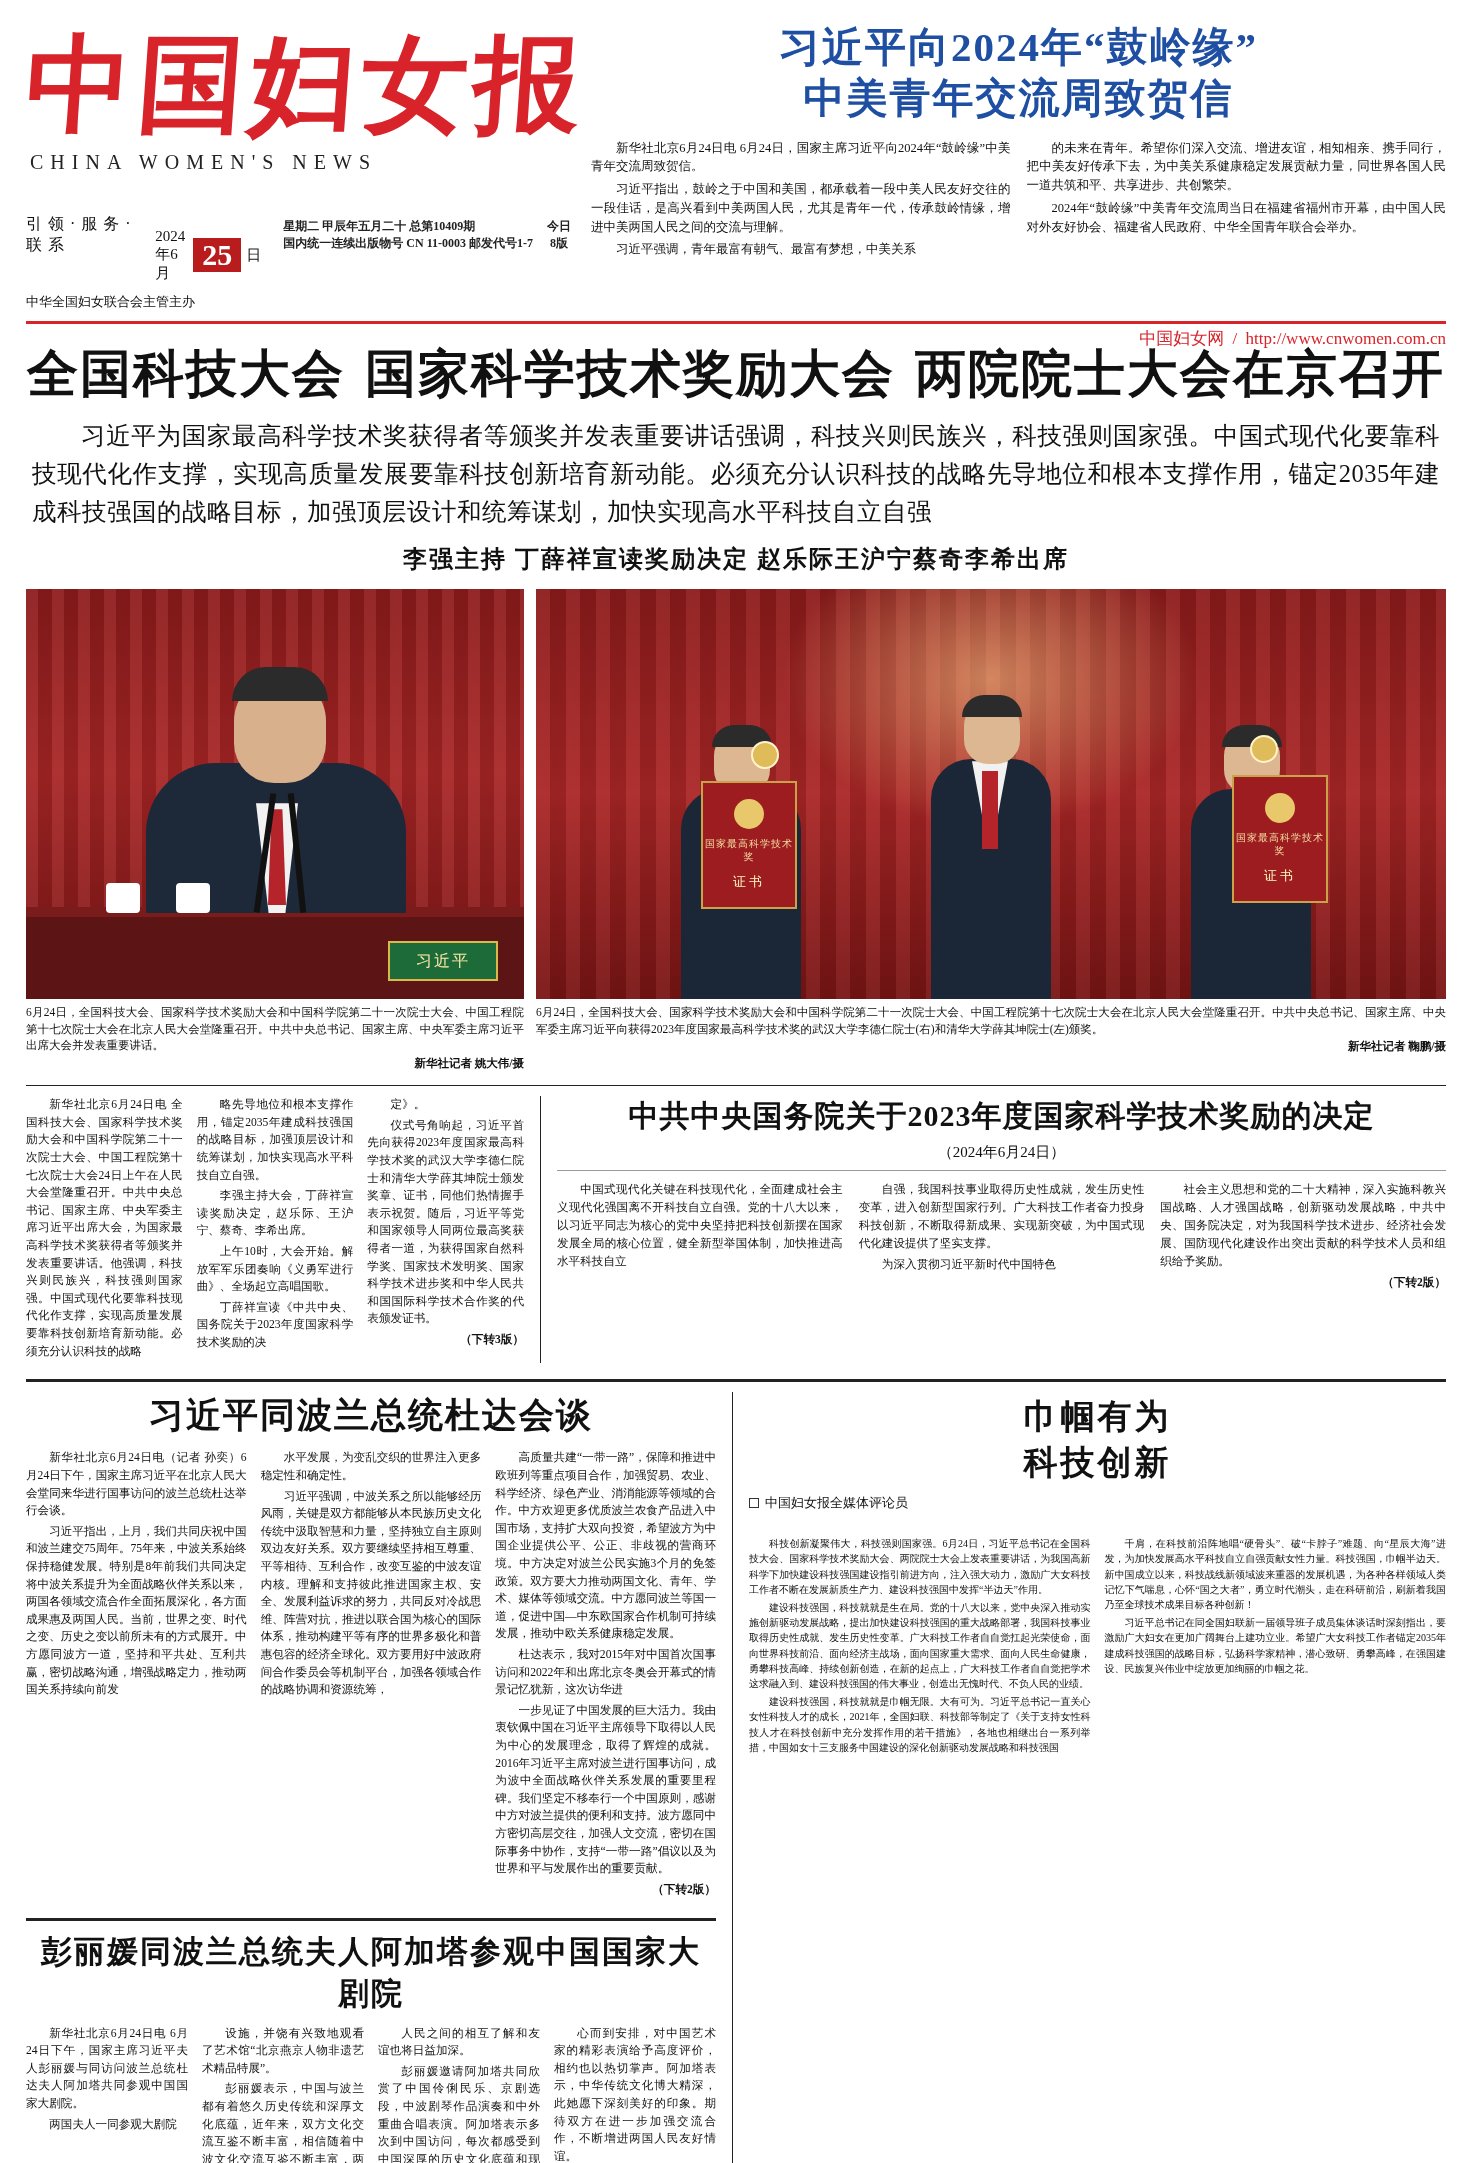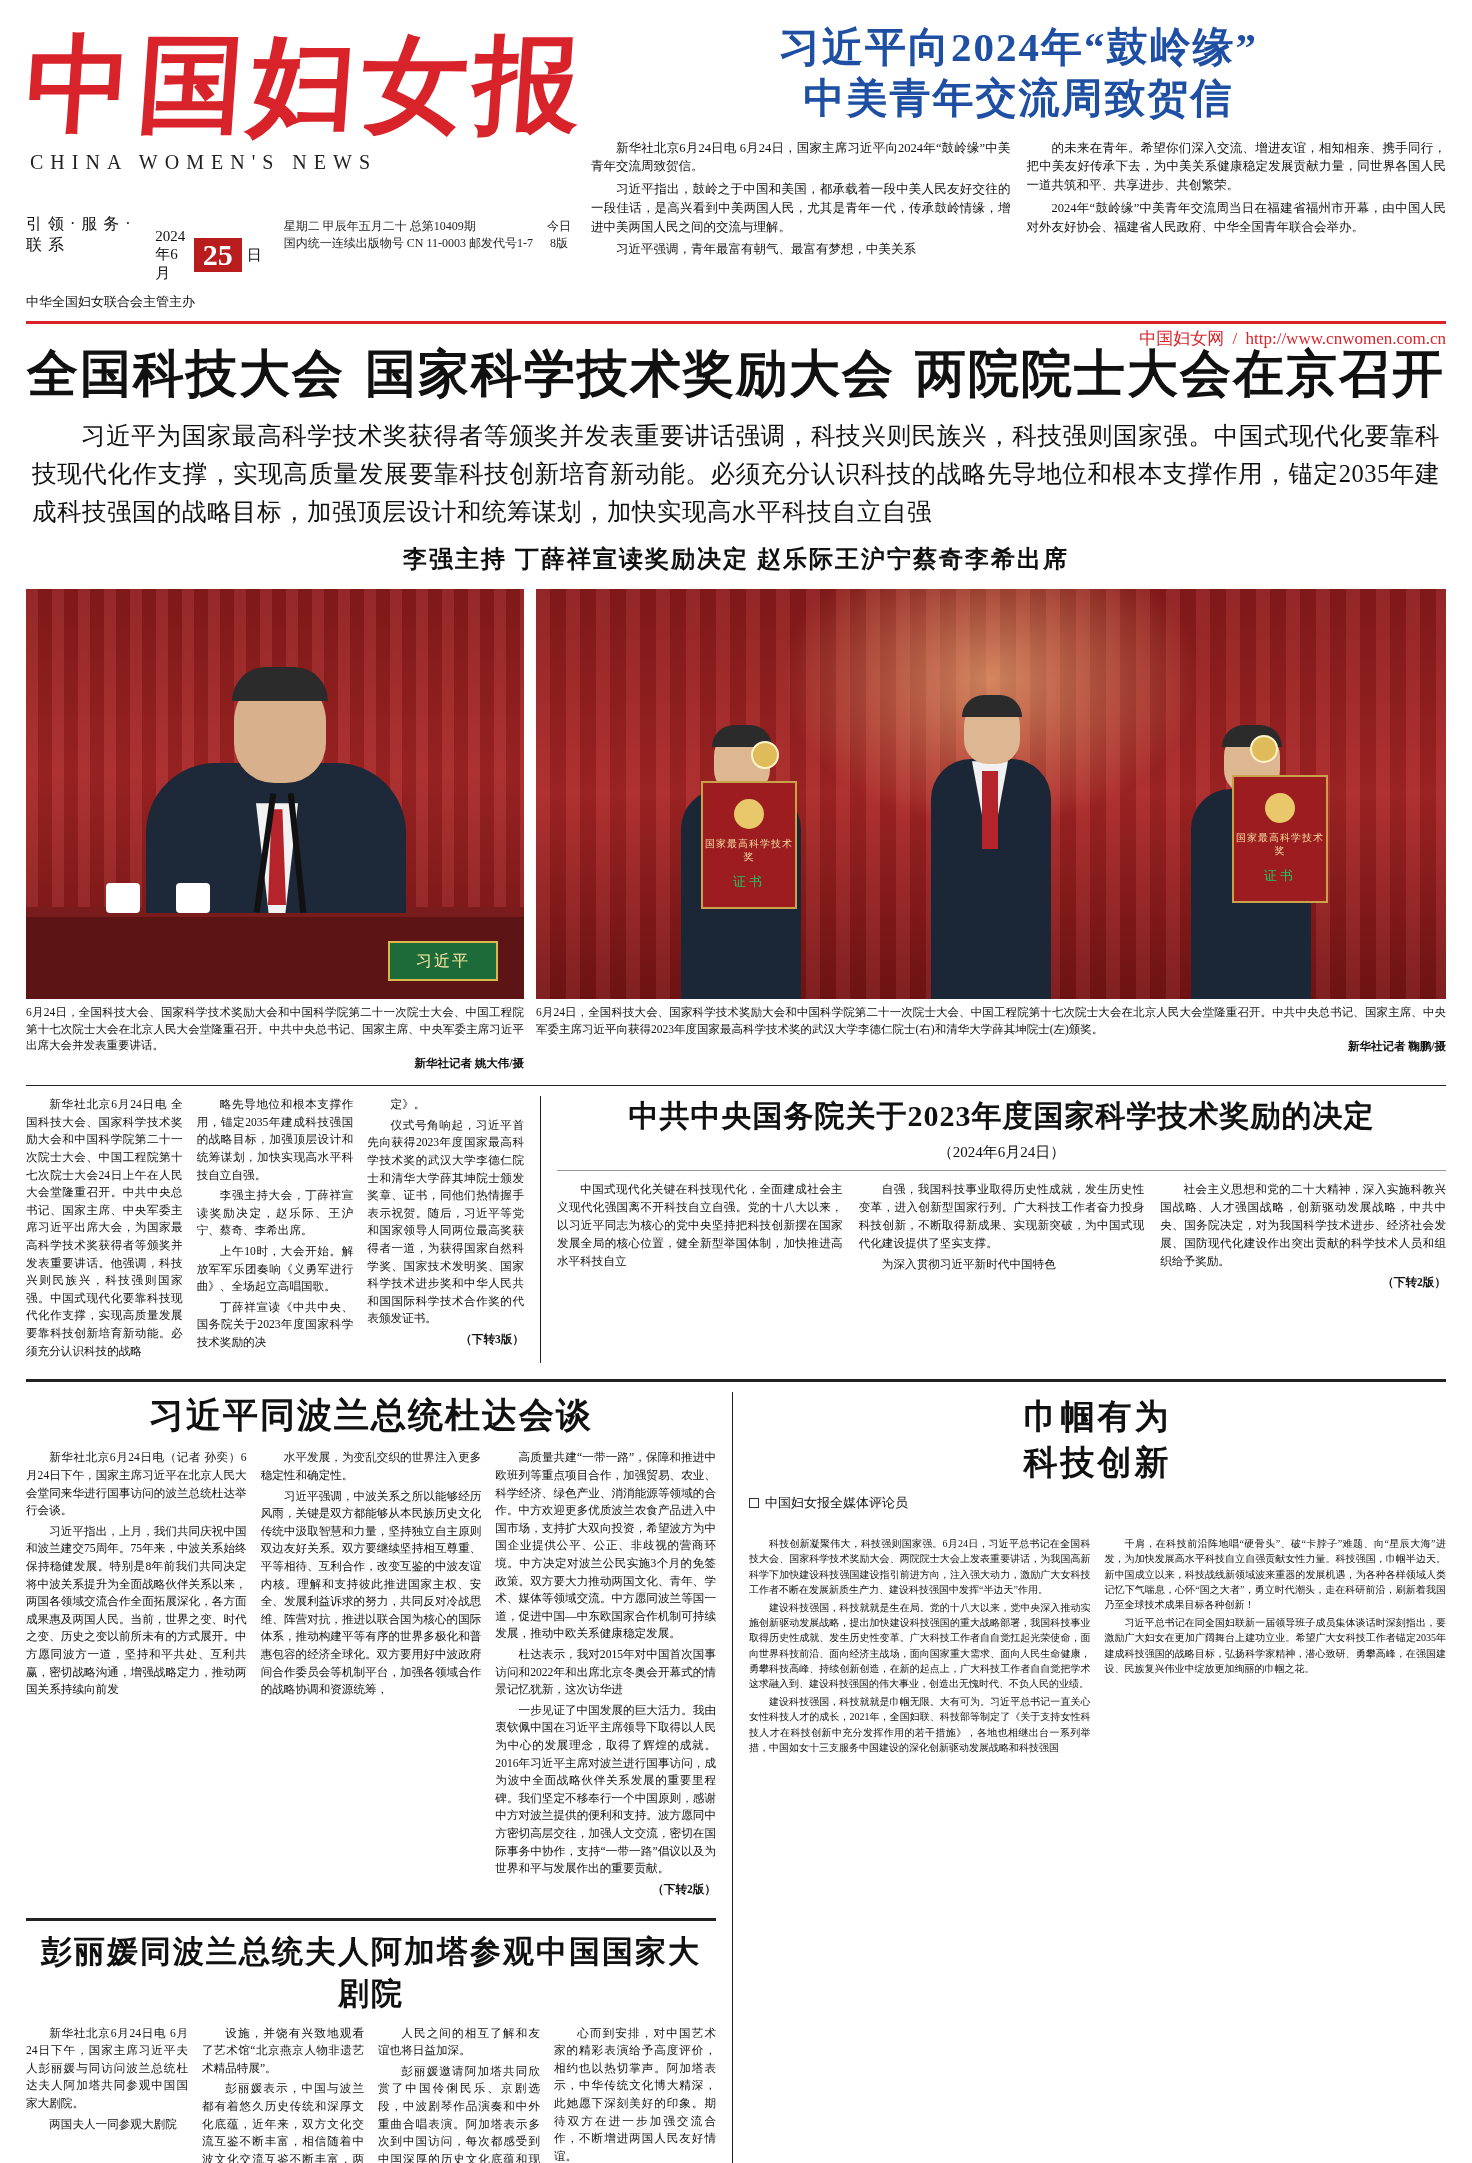--- a/index.html
+++ b/index.html
@@ -50,21 +50,21 @@
     padding: 0 9px;
     margin: 0 5px;
     line-height: 1.15;
   }
   .mast-meta {
     margin-left: 22px;
     font-size: 12px;
     line-height: 1.45;
     color:#222;
   }
-  .mast-meta div { white-space:nowrap; }
+  .mast-meta div { white-space:nowrap;font-weight:bold; }
   .mast-host {
     margin-top: 10px;
     font-size: 13px;
     color:#111;
   }
 
   .mast-right { flex:1; padding-left: 20px; }
   .headline-top {
     font-family: "Liberation Serif", serif;
     font-weight: bold;
@@ -168,21 +168,21 @@
   .ph2 .figure .body { position:absolute; bottom:0; left:15px; width:120px; height:210px; background:#1b2636; border-radius:40px 40px 0 0;}
   .ph2 .figure .head { position:absolute; bottom:205px; left:48px; width:56px; height:66px; background:#dcb791; border-radius:28px 28px 24px 24px;}
   .ph2 .figure .hair { position:absolute; bottom:252px; left:46px; width:60px; height:22px; background:#2b2b2b; border-radius:30px 30px 0 0;}
   .ph2 .figure .tie { position:absolute; bottom:120px; left:66px; width:16px; height:78px; background:#b5232b;}
   .ph2 .figure .shirt{ position:absolute; bottom:150px; left:56px; width:36px; height:58px; background:#f1f1f1;
       clip-path: polygon(0 0,100% 0,70% 100%,30% 100%);}
   .ph2 .center { left:50%; transform:translateX(-50%); bottom:0; height:330px;}
   .ph2 .cert { position:absolute; width:96px; height:128px; background:#9c1c20; border:2px solid #c9a24a;}
   .ph2 .cert .emb { width:30px;height:30px;margin:16px auto 8px auto;border-radius:50%;background:#e8c86a;}
   .ph2 .cert .t { color:#f3dca0; font-size:10px; text-align:center; line-height:1.3; letter-spacing:1px;}
-  .ph2 .cert .t2 { color:#22c55e; font-size:13px; text-align:center; margin-top:10px; letter-spacing:3px;}
+  .ph2 .cert .t2 { color:#fef9c3; font-size:13px; text-align:center; margin-top:10px; letter-spacing:3px;}
   .ph2 .medal { position:absolute; width:28px;height:28px;border-radius:50%;background:#e0bb5a;border:2px solid #fff3c9;}
 
   
   hr.thin { border:0; border-top:1px solid #222; margin: 14px 0 10px 0;}
   hr.thick { border:0; border-top:3px solid #222; margin: 16px 0 10px 0;}
   hr.vthin { border:0; border-top:1px solid #999; margin: 8px 0;}
 
   
   .mid { display:flex; gap: 16px; }
   .mid .leftcols { width: 498px; flex:0 0 498px; display:flex; gap:14px; }

